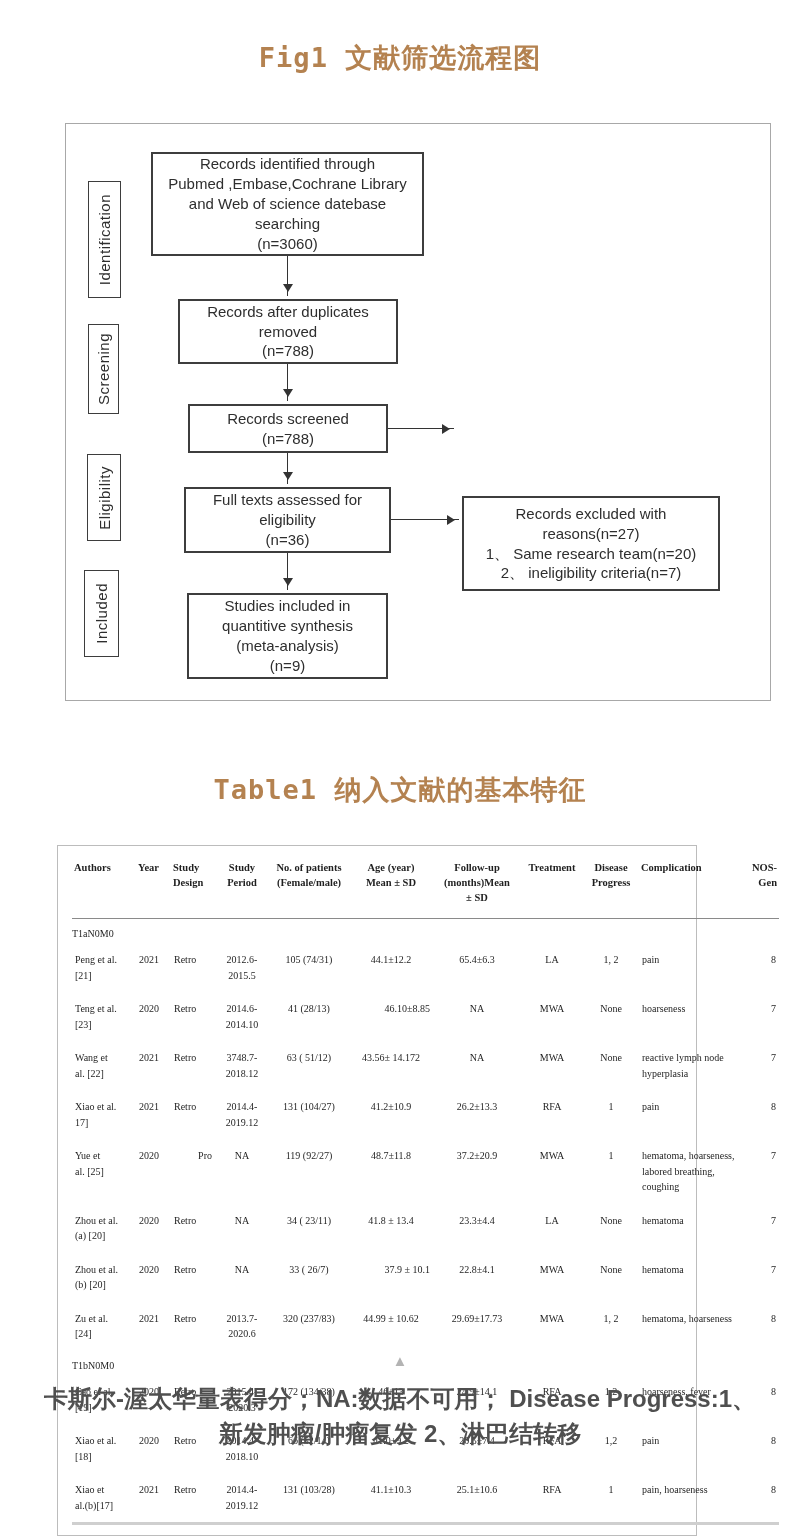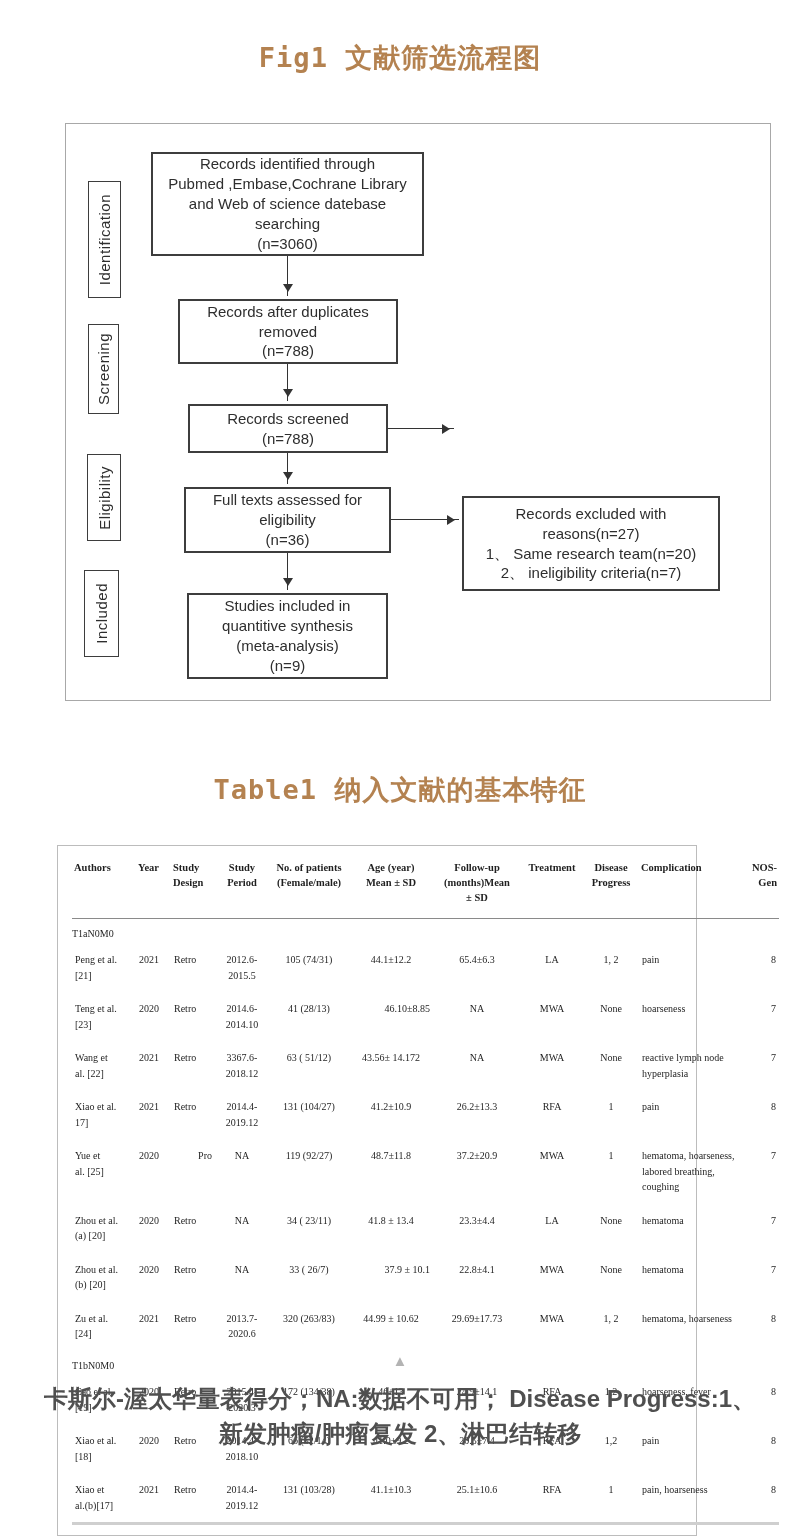--- a/index.html
+++ b/index.html
@@ -249,21 +249,21 @@
           <td style="text-align: center;">MWA</td>
           <td style="text-align: center;">None</td>
           <td style="text-align: left;">hoarseness</td>
           <td style="text-align: right;">7</td>
         </tr>
         <tr>
           <td style="text-align: left;">Wang et
 al. [22]</td>
           <td style="text-align: left;">2021</td>
           <td style="text-align: left;">Retro</td>
-          <td style="text-align: center;">3367.6-
+          <td style="text-align: center;">3748.7-
 2018.12</td>
           <td style="text-align: center;">63 ( 51/12)</td>
           <td style="text-align: center;">43.56± 14.172</td>
           <td style="text-align: center;">NA</td>
           <td style="text-align: center;">MWA</td>
           <td style="text-align: center;">None</td>
           <td style="text-align: left;">reactive lymph node
 hyperplasia</td>
           <td style="text-align: right;">7</td>
         </tr>
@@ -326,21 +326,21 @@
           <td style="text-align: left;">hematoma</td>
           <td style="text-align: right;">7</td>
         </tr>
         <tr>
           <td style="text-align: left;">Zu et al.
 [24]</td>
           <td style="text-align: left;">2021</td>
           <td style="text-align: left;">Retro</td>
           <td style="text-align: center;">2013.7-
 2020.6</td>
-          <td style="text-align: center;">320 (263/83)</td>
+          <td style="text-align: center;">320 (237/83)</td>
           <td style="text-align: center;">44.99 ± 10.62</td>
           <td style="text-align: center;">29.69±17.73</td>
           <td style="text-align: center;">MWA</td>
           <td style="text-align: center;">1, 2</td>
           <td style="text-align: left;">hematoma, hoarseness</td>
           <td style="text-align: right;">8</td>
         </tr>
         <tr>
           <td colspan="11" class="section-cell">T1bN0M0</td>
         </tr>

